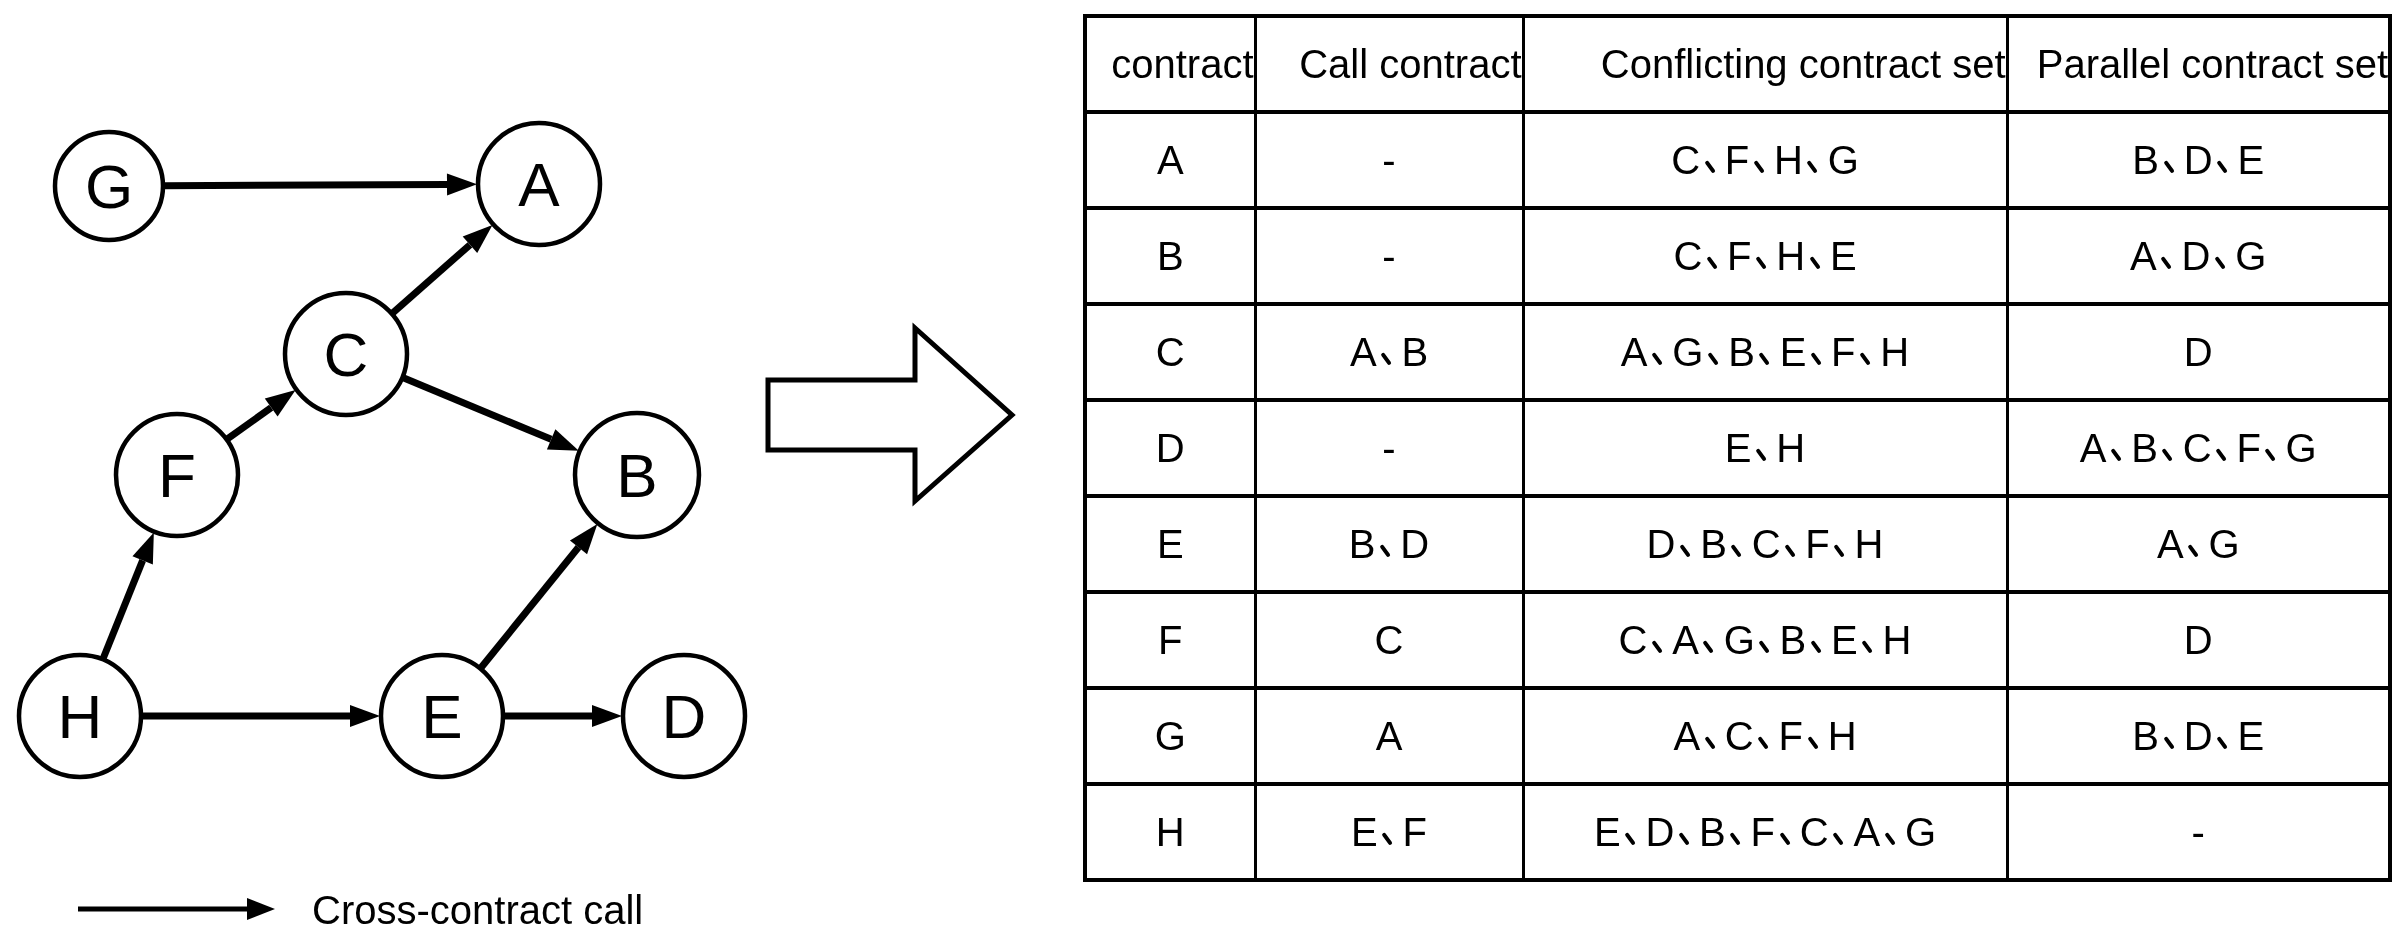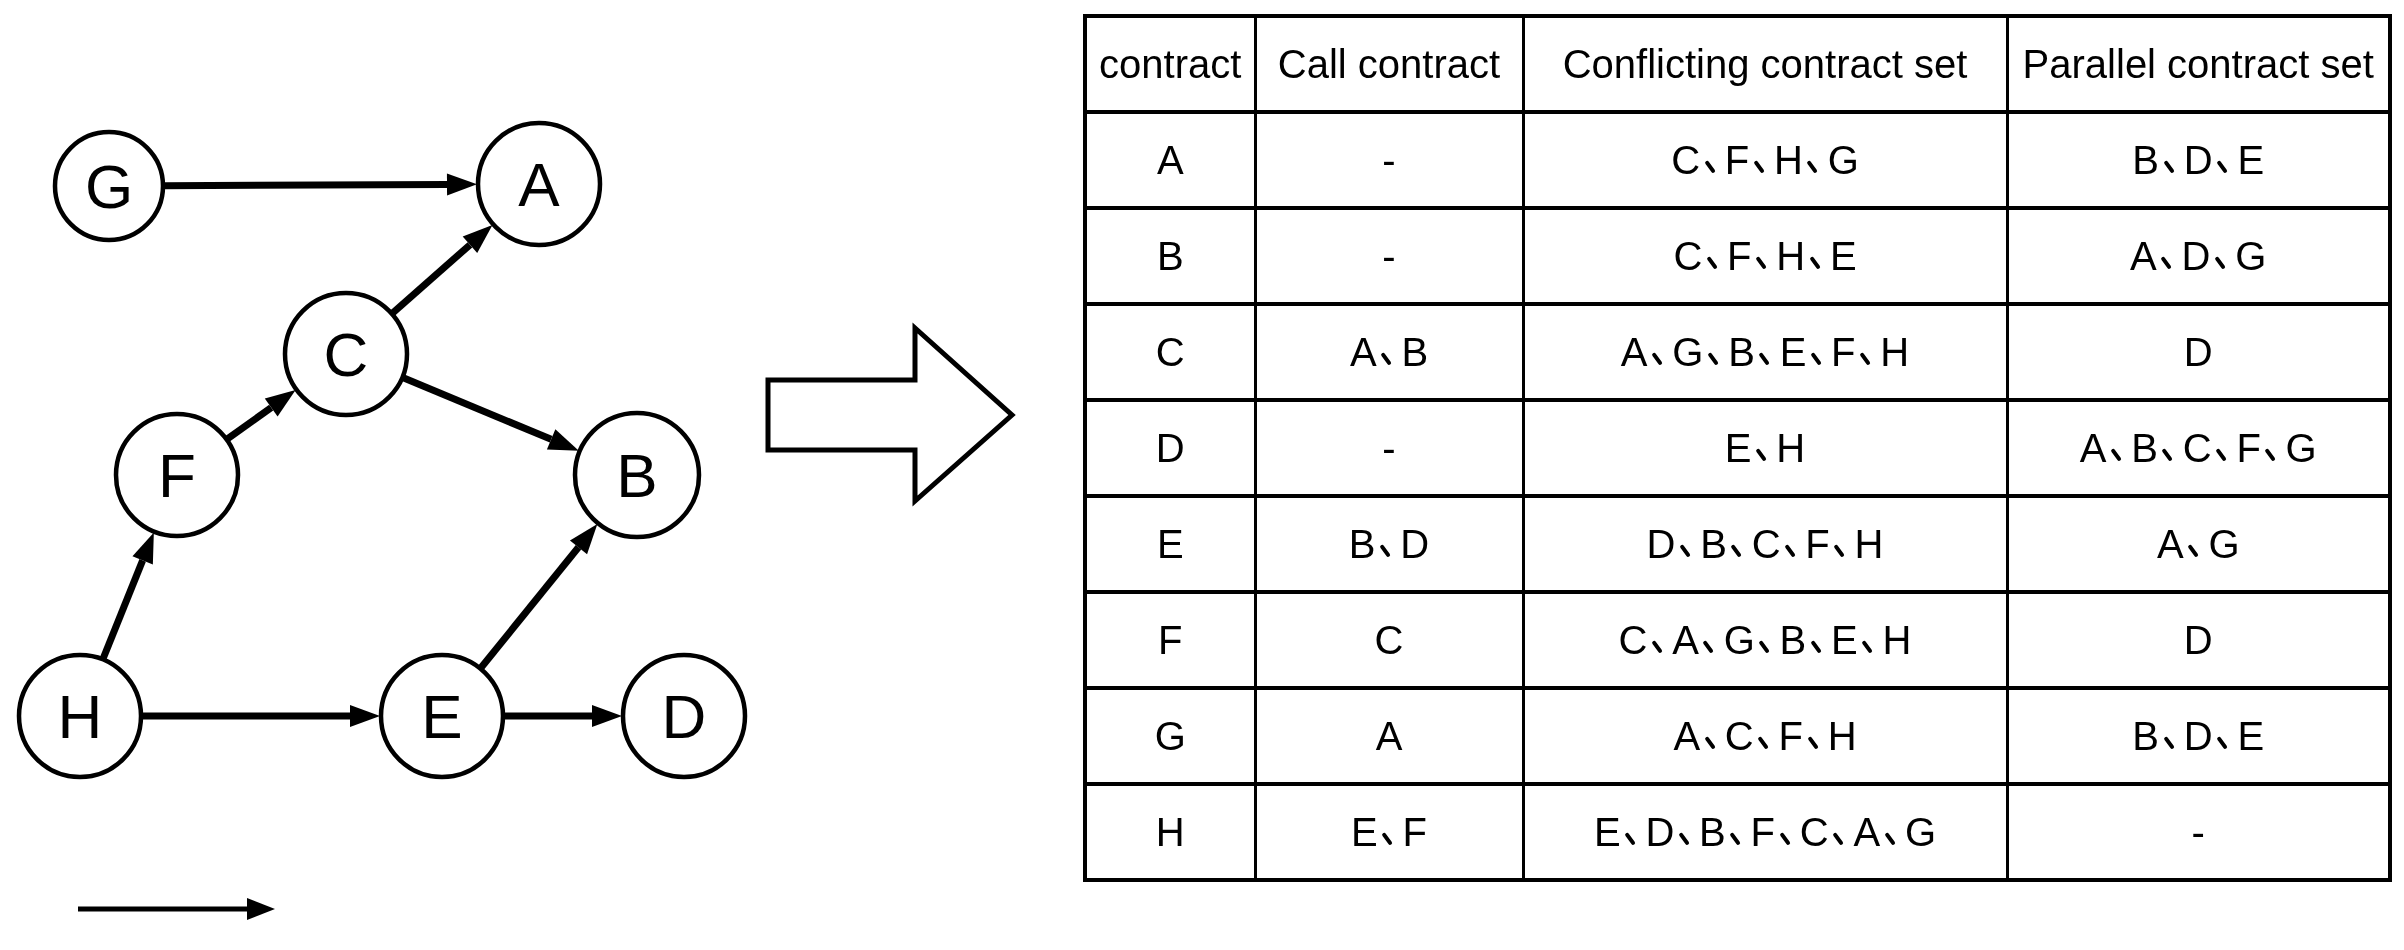--- a/index.html
+++ b/index.html
@@ -18,21 +18,21 @@
 
   .legend-label { position:absolute; left:312px; top:886px; font-size:40px; line-height:48px; white-space:nowrap; }
 
   table.rel { position:absolute; left:1083px; top:14px; width:1305px; border-collapse:collapse; table-layout:fixed; border:4px solid #000; }
   table.rel th, table.rel td {
     border-left:3px solid #000; border-right:3px solid #000;
     border-top:4px solid #000; border-bottom:4px solid #000;
     text-align:center; vertical-align:middle;
     font-size:40px; font-weight:normal; padding:0; overflow:hidden; white-space:nowrap;
   }
-  table.rel th { height:92px; }
+  table.rel th { height:92px;text-align:right; }
   table.rel td { height:92px; }
 
   
   .sep { display:inline-block; width:0.30em; height:0.40em; margin:0 0.26em 0 0.06em; position:relative; vertical-align:-0.08em; }
   .sep::before { content:""; position:absolute; left:18%; top:4%; width:0.09em; height:0.34em; background:#000; border-radius:0.05em; transform:rotate(-36deg); transform-origin:50% 12%; }
 </style>
 </head>
 <body>
 
 <div class="stage">
@@ -108,20 +108,21 @@
       </g>
 
     <polygon class="transform-arrow" points="768,380 915,380 915,328 1012,415 915,501 915,450 768,450"></polygon>
 
     <g>
       <line class="legend-line" x1="78" y1="909" x2="247" y2="909"></line>
       <polygon class="legend-head" points="247,898 275,909 247,920"></polygon>
     </g>
   </svg>
 
+  <span class="legend-label">Cross-contract call</span>
 
   <table class="rel">
     <colgroup>
       <col style="width:170px">
       <col style="width:268px">
       <col style="width:484px">
       <col style="width:383px">
     </colgroup>
     <thead>
         <tr id="rel-head-row">

